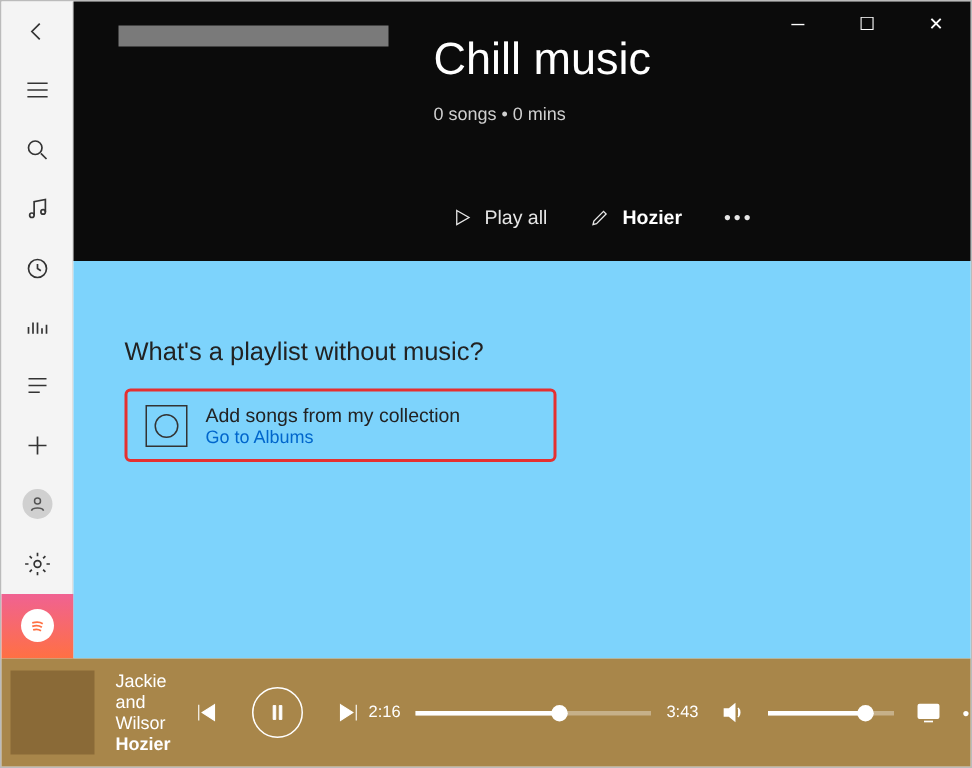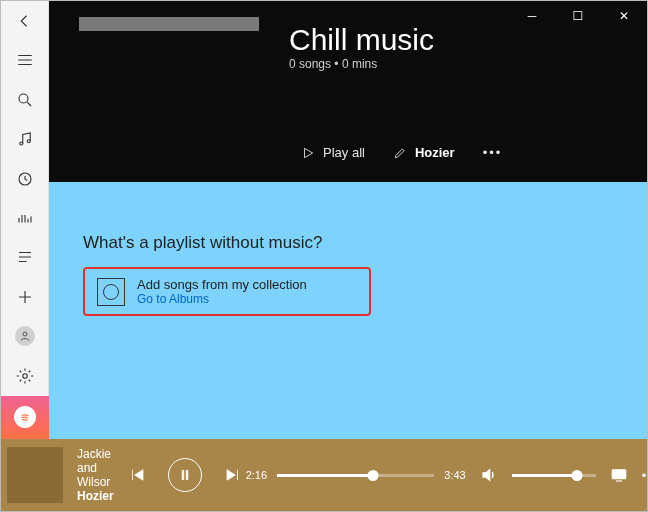--- a/index.html
+++ b/index.html
@@ -14,22 +14,22 @@
 .sb-person .circ{width:20px;height:20px;border-radius:50%;background:#d0d0d0;display:flex;align-items:center;justify-content:center}
 .sb-spotify{width:48px;height:44px;background:linear-gradient(180deg,#f06292 0%,#ff7043 100%);display:flex;align-items:center;justify-content:center}
 .sb-spotify .disc{width:22px;height:22px;border-radius:50%;background:#fff;display:flex;align-items:center;justify-content:center}
 .main{flex:1;display:flex;flex-direction:column;min-width:0}
 .hero{background:#0b0b0b;color:#fff;padding:10px 0 16px 0;position:relative}
 .winctrl{position:absolute;top:0;right:0;display:flex}
 .winbtn{width:46px;height:30px;display:flex;align-items:center;justify-content:center;color:#fff;font-size:12px;cursor:pointer}
 .hero-inner{padding:6px 30px 0 30px}
 .redact{width:180px;height:14px;background:#7a7a7a;margin-bottom:8px}
 .title{font-size:30px;font-weight:400;margin-left:210px;margin-top:-16px}
-.meta{font-size:12px;color:#cfcfcf;margin-left:210px;margin-top:0}
-.actions{display:flex;align-items:flex-start;gap:4px;margin-left:210px;margin-top:68px}
+.meta{font-size:12px;color:#cfcfcf;margin-left:210px;margin-top:12px}
+.actions{display:flex;align-items:flex-start;gap:4px;margin-left:210px;margin-top:48px}
 .act{display:flex;align-items:center;gap:8px;font-size:13px;color:#e6e6e6;padding:6px 12px;cursor:pointer}
 .act svg{width:14px;height:14px;stroke:#e6e6e6;fill:none;stroke-width:1.5}
 .act.bold{font-weight:600;color:#fff}
 .body{flex:1;background:#7dd3fc;padding:51px 34px;color:#222}
 .empty-h{font-size:17px;font-weight:400;margin-bottom:14px}
 .addcard{display:flex;align-items:center;gap:12px;border:2px solid #e53030;border-radius:4px;padding:8px 12px;width:288px;cursor:pointer}
 .addcard .tile{width:28px;height:28px;border:1.5px solid #333;display:flex;align-items:center;justify-content:center}
 .addcard .tile .ring{width:16px;height:16px;border:1.5px solid #333;border-radius:50%}
 .addcard .line1{font-size:13px;color:#222}
 .addcard .line2{font-size:12px;color:#0066cc}

